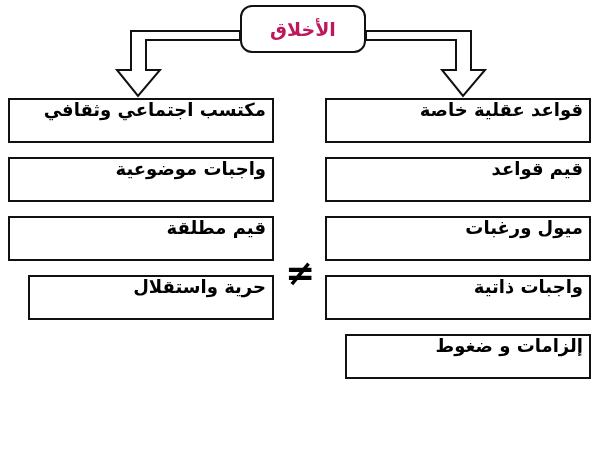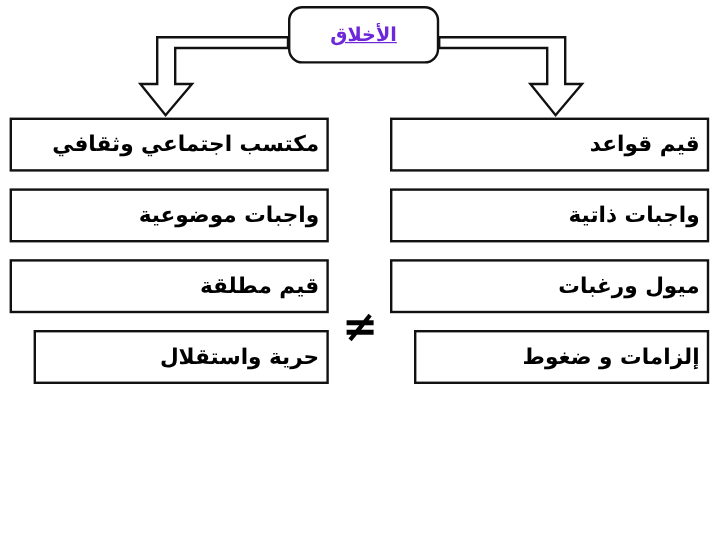--- a/index.html
+++ b/index.html
@@ -45,45 +45,43 @@
     border-radius: 12px;
     background: #ffffff;
     display: flex;
     align-items: center;
     justify-content: center;
     z-index: 3;
   }
   .root-label {
     direction: rtl;
     unicode-bidi: bidi-override;
-    font-size: 16px;
+    font-size: 19px;
     font-weight: bold;
-    color: #6d28d9;
+    color: #be185d;
     letter-spacing: 0px;
     line-height: 1;
-    text-decoration: underline;
   }
 
   
   .column {
     position: absolute;
     top: 98px;
     width: 266px;
   }
   .column.left  { left: 8px; }
   .column.right { left: 325px; width: 266px; }
 
   .item-box {
     box-sizing: border-box;
     height: 45px;
     margin-bottom: 14px;
     border: 2px solid #111111;
     background: #ffffff;
     display: flex;
-    align-items: center;
     justify-content: flex-end;
     padding: 0 6px 0 6px;
   }
   .item-box:last-child { margin-bottom: 0; margin-left: 20px; }
 
   .item-label {
     direction: rtl;
     unicode-bidi: bidi-override;
     font-size: 18px;
     font-weight: bold;
@@ -135,27 +133,30 @@
     <div class="item-box">
       <span class="item-label">قيم مطلقة</span>
     </div>
     <div class="item-box">
       <span class="item-label">حرية واستقلال</span>
     </div>
   </div>
 
   <div class="column right">
     <div class="item-box">
+      <span class="item-label">قواعد عقلية خاصة</span>
+    </div>
+    <div class="item-box">
       <span class="item-label">قيم قواعد</span>
     </div>
     <div class="item-box">
-      <span class="item-label">واجبات ذاتية</span>
+      <span class="item-label">ميول ورغبات</span>
     </div>
     <div class="item-box">
-      <span class="item-label">ميول ورغبات</span>
+      <span class="item-label">واجبات ذاتية</span>
     </div>
     <div class="item-box">
       <span class="item-label">إلزامات و ضغوط</span>
     </div>
   </div>
 
   <div class="neq">≠</div>
 
 </div>
 

